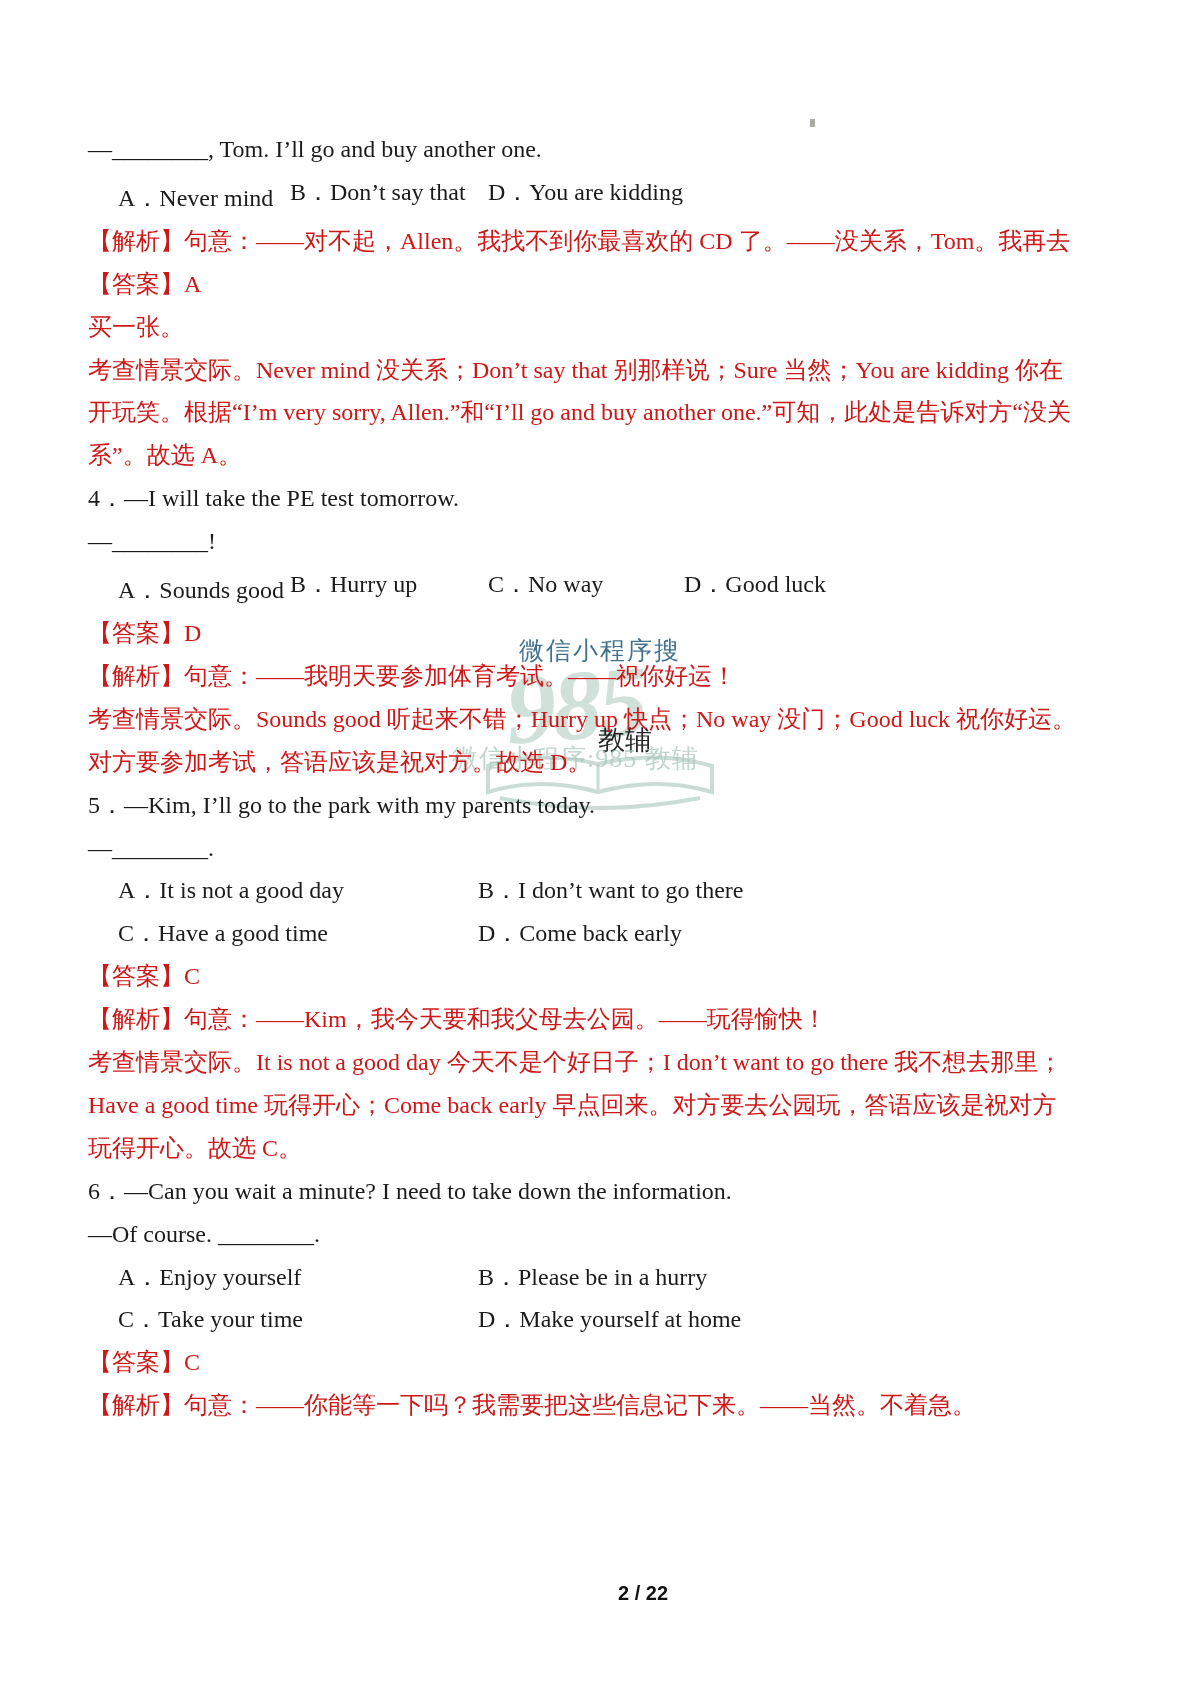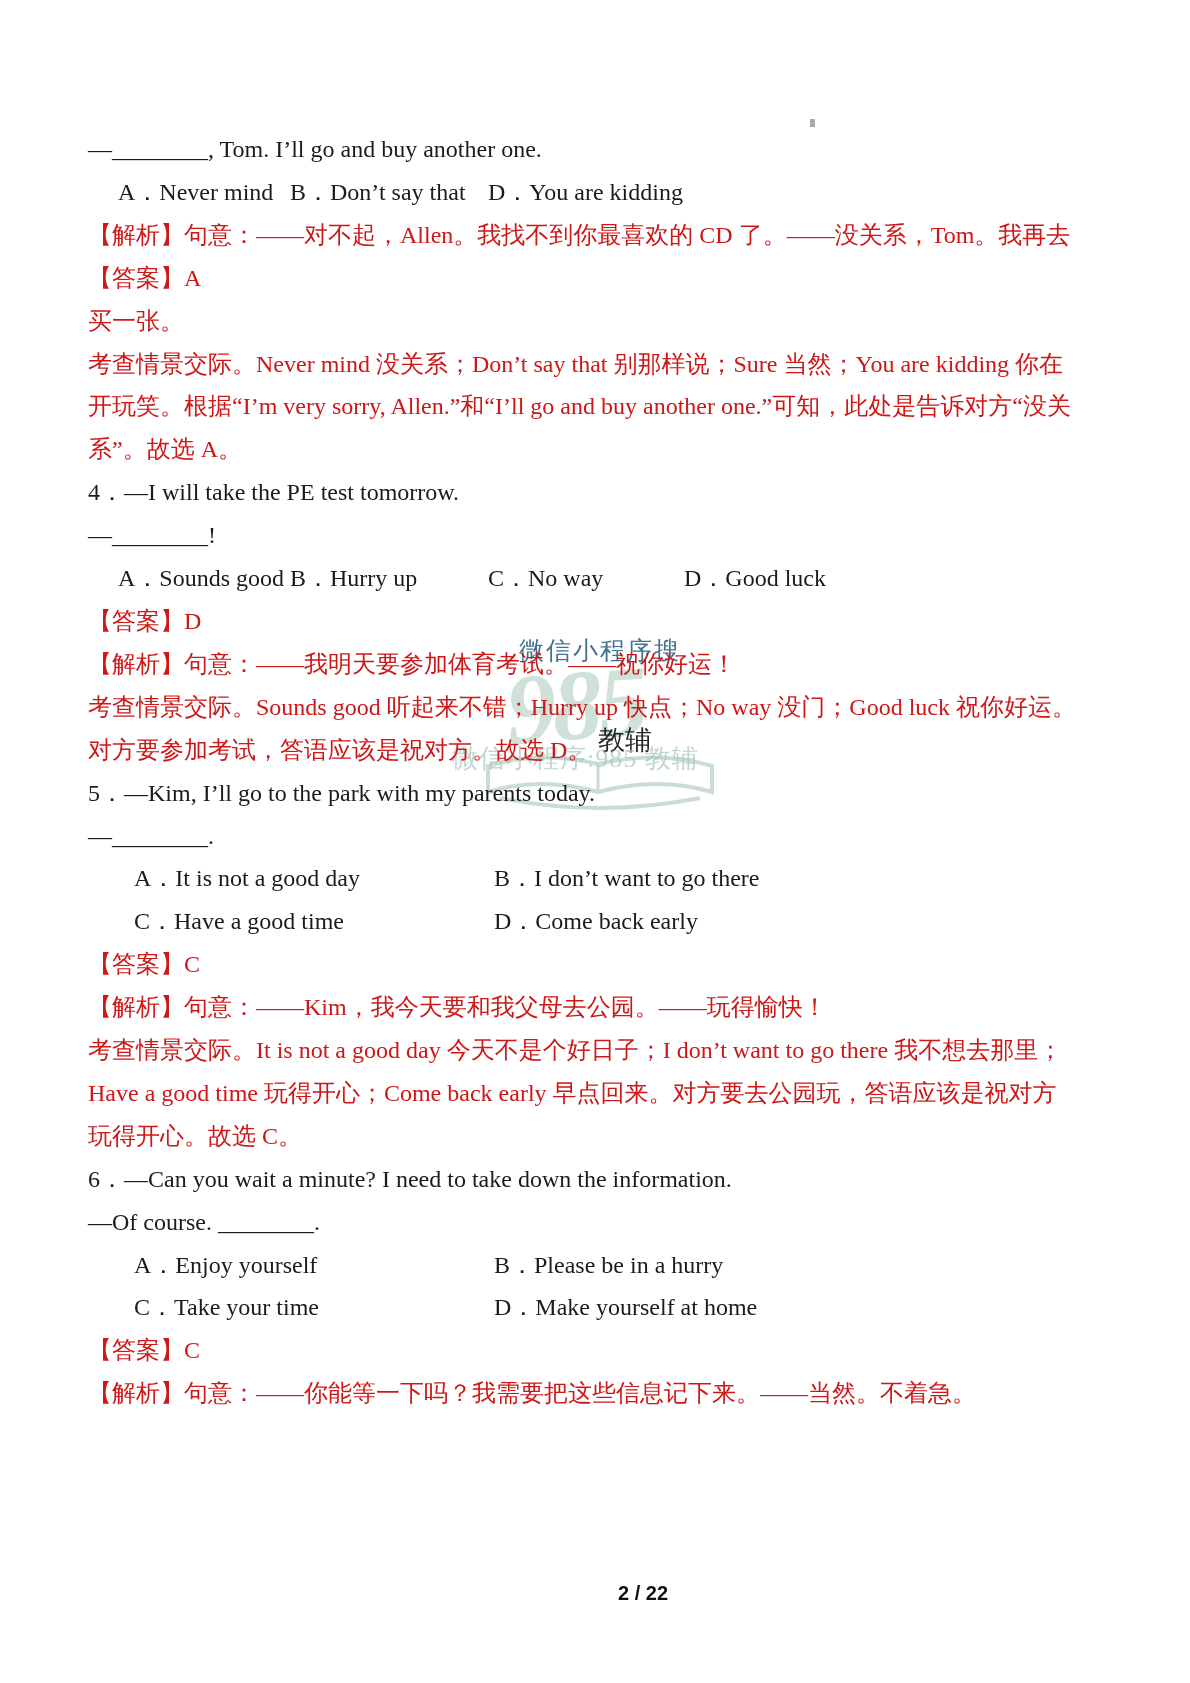--- a/index.html
+++ b/index.html
@@ -18,25 +18,25 @@
     top:128px;
     width:1000px;
     z-index:2;
     font-size:24px;
     line-height:42.9px;
     color:#1b1b1b;
   }
   .ln{white-space:nowrap;}
   .red{color:#ce1717;}
   .opts{display:flex;padding-left:30px;}
-  .opts4 .c0{width:172px;flex:0 0 auto;}
+  .opts4 .c0{width:172px;flex:0 0 auto;margin-top:6px;}
   .opts4 .c1{width:198px;flex:0 0 auto;}
   .opts4 .c2{width:196px;flex:0 0 auto;}
   .opts4 .c3{flex:0 0 auto;}
-  .opts2 .c0{width:360px;flex:0 0 auto;margin-left:16px;}
+  .opts2 .c0{width:360px;flex:0 0 auto;}
   .opts2 .c1{flex:0 0 auto;}
   
   .watermark{
     position:absolute;
     z-index:1;
     left:0;top:0;width:100%;height:100%;
     pointer-events:none;
   }
   .wm-top{
     position:absolute;left:519px;top:634px;

